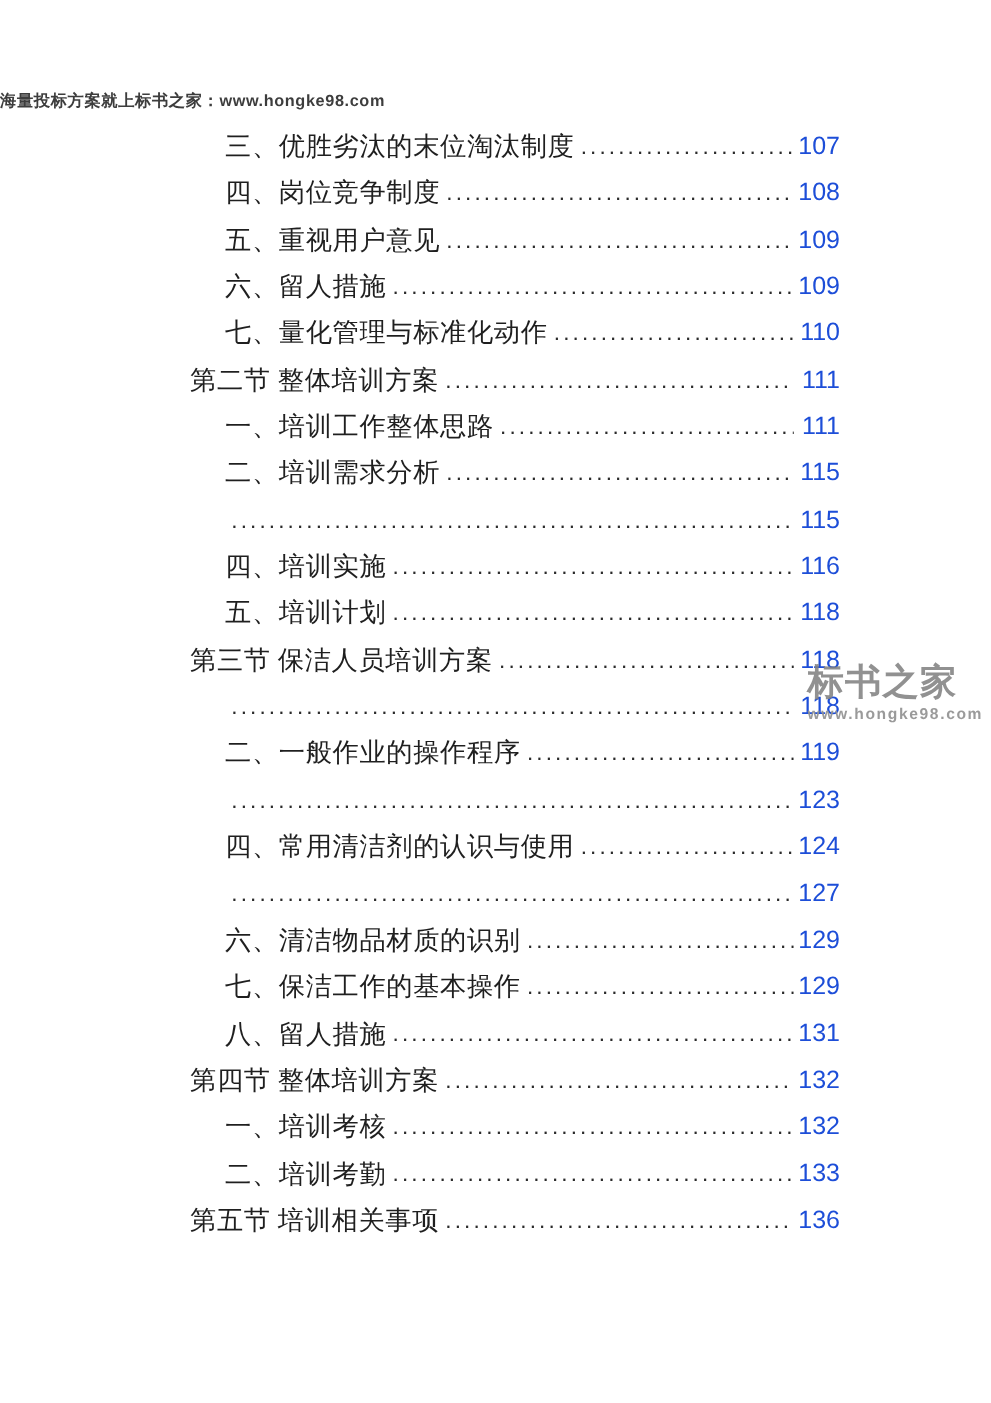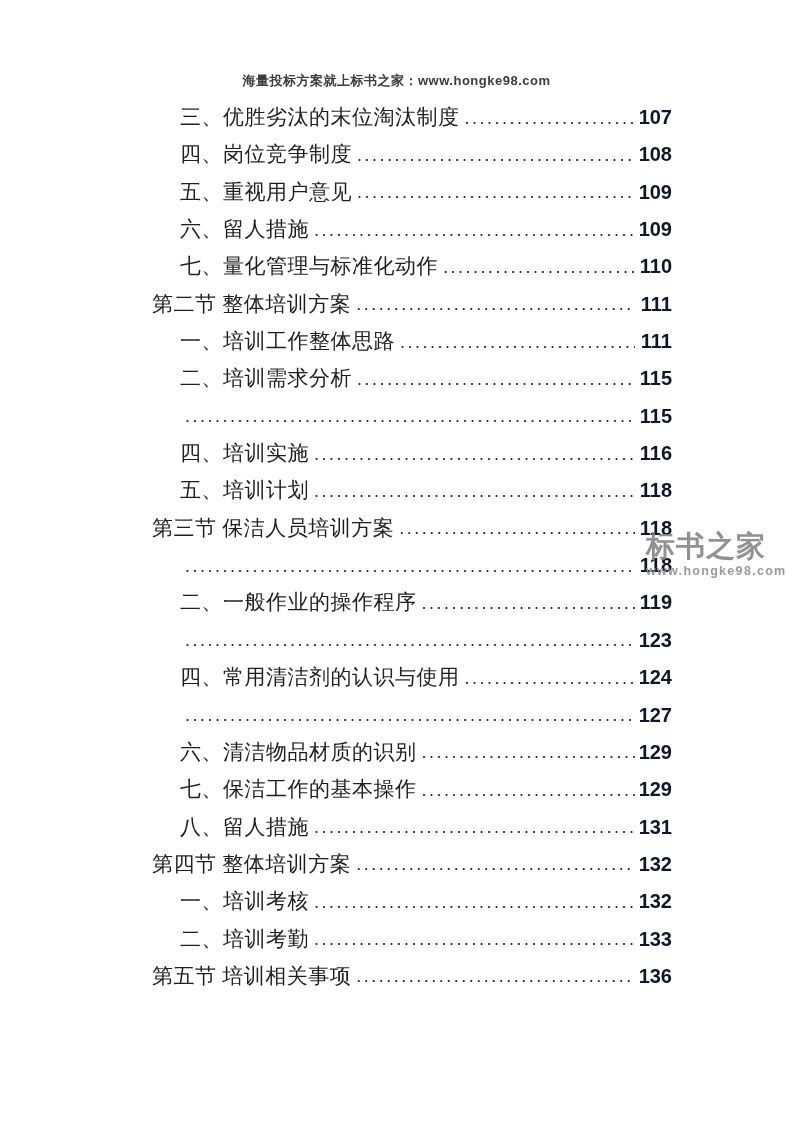--- a/index.html
+++ b/index.html
@@ -13,37 +13,37 @@
     height: 1122px;
     overflow: hidden;
     font-family: "Liberation Serif", "DejaVu Serif", serif;
   }
   
   .header-note {
     position: absolute;
     top: 72px;
     left: 0;
     width: 100%;
-    text-align: center;
+    text-align: left;
     font-size: 13px;
     font-weight: 600;
     color: #3d3d3d;
     letter-spacing: 0.5px;
     font-family: "Liberation Sans", "DejaVu Sans", sans-serif;
   }
   
   .toc {
     position: absolute;
     top: 99px;
     left: 152px;
     width: 520px;
   }
   .toc-row {
     display: flex;
-    align-items: center;
+    align-items: flex-end;
     height: 37.35px;
     line-height: 37.35px;
     font-size: 21px;
     color: #1f1f1f;
     white-space: nowrap;
   }
   .toc-row.sub { padding-left: 28px; }
   .toc-label {
     flex: 0 0 auto;
     letter-spacing: 0.5px;
@@ -60,22 +60,21 @@
     font-size: 18px;
     letter-spacing: 2.5px;
     color: #2a2a2a;
   }
   .toc-page {
     flex: 0 0 auto;
     min-width: 34px;
     text-align: right;
     font-size: 20px;
     font-family: "Liberation Sans", "DejaVu Sans", sans-serif;
-    color: #0f172a;
-    font-weight: bold;
+    color: #1d4ed8;
   }
   
   .watermark {
     position: absolute;
     top: 531px;
     left: 646px;
     width: 150px;
     z-index: 5;
     text-align: left;
     pointer-events: none;

